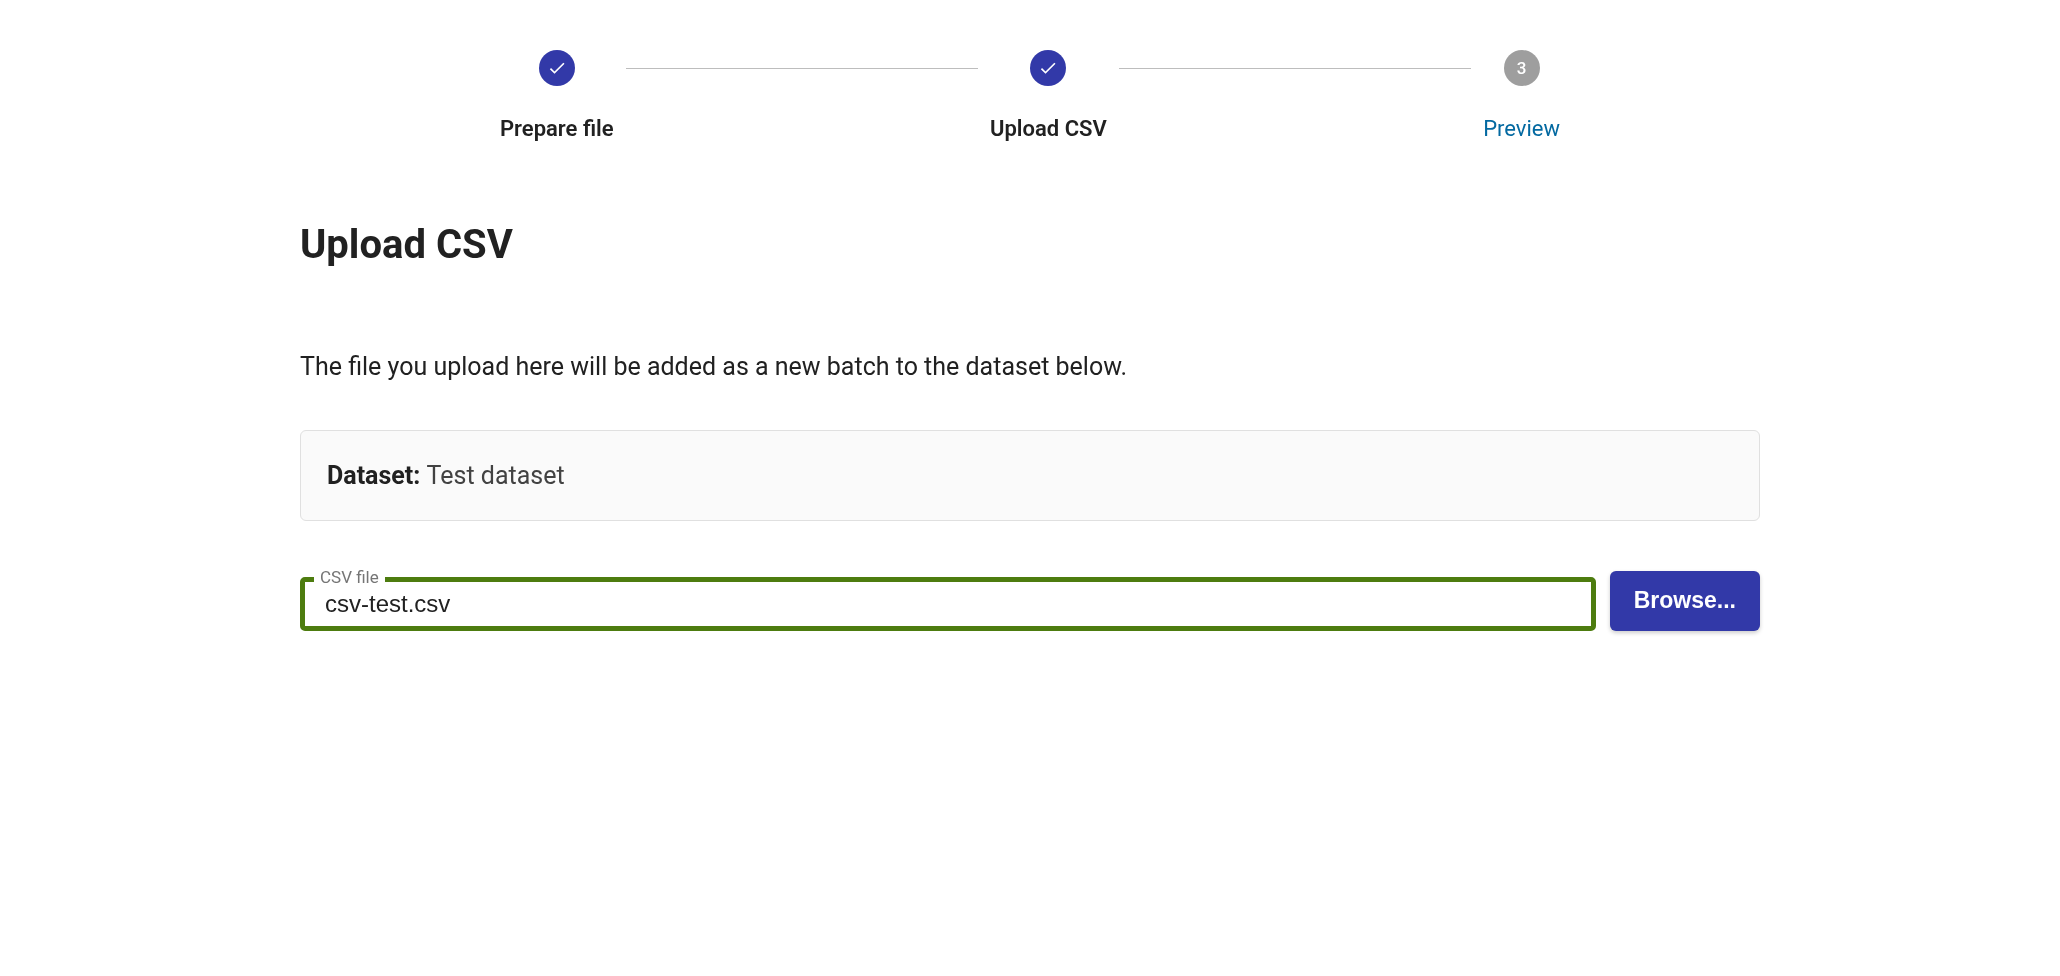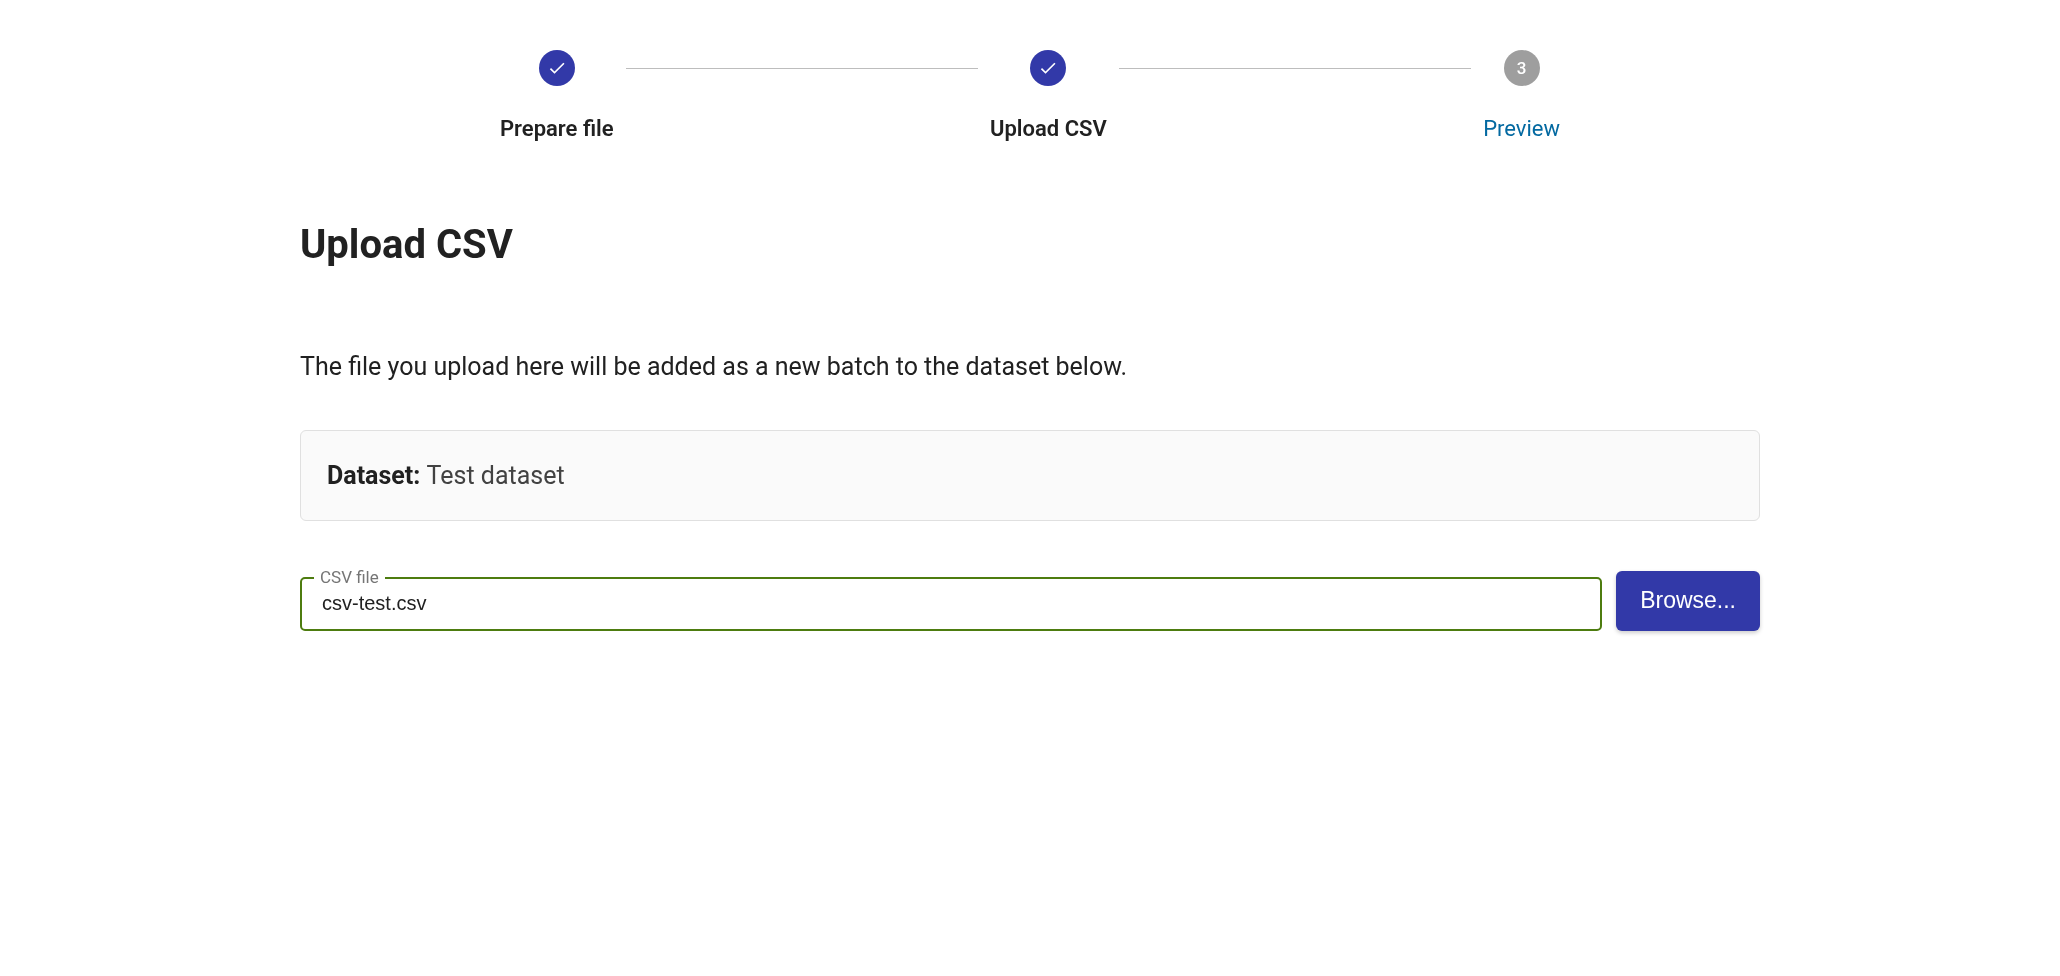--- a/index.html
+++ b/index.html
@@ -124,37 +124,37 @@
       left: 14px;
       background: #ffffff;
       padding: 0 6px;
       font-size: 17px;
       color: #757575;
       z-index: 1;
     }
     .file-input {
       width: 100%;
       height: 54px;
-      border: 2px solid #4d7c0f;
+      border: 5px solid #4d7c0f;
       border-radius: 5px;
       padding: 0 20px;
-      font-size: 20px;
+      font-size: 24px;
       color: #212121;
       background: #ffffff;
       outline: none;
     }
     .browse-button {
       height: 60px;
       background: #3239A8;
       color: #ffffff;
       border: none;
       border-radius: 6px;
       padding: 4px 24px;
       font-size: 23px;
-      font-weight: 400;
+      font-weight: 700;
       cursor: pointer;
       box-shadow: 0 2px 4px rgba(0,0,0,0.2);
     }
   </style>
 </head>
 <body>
 
 <div class="stepper">
   <div class="step">
     <div class="step-circle completed">

